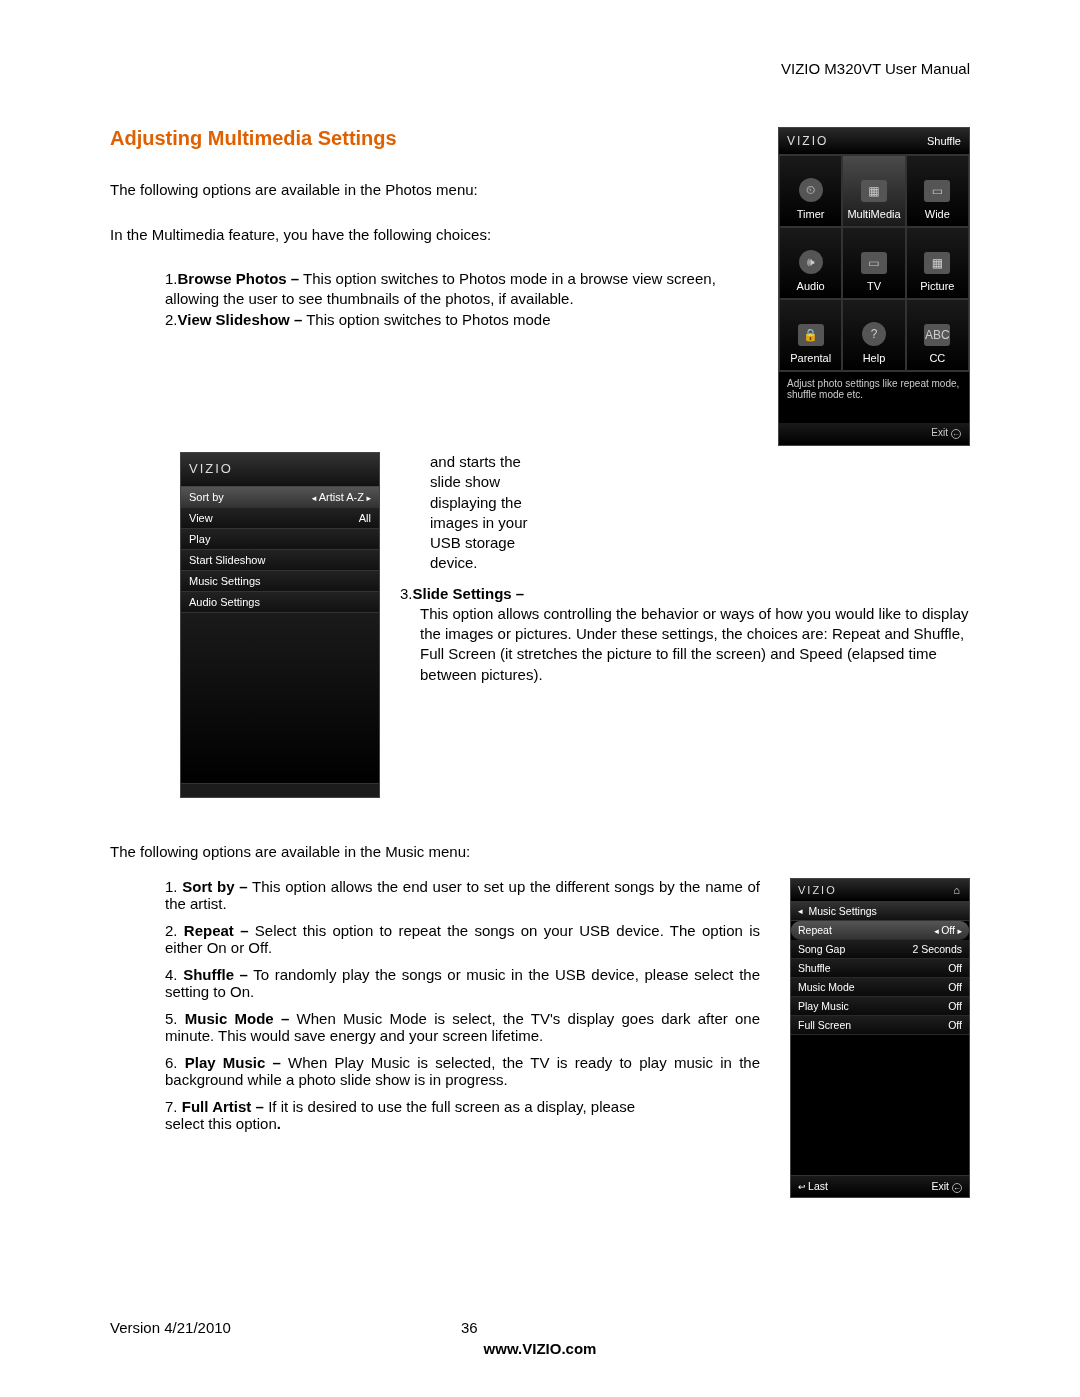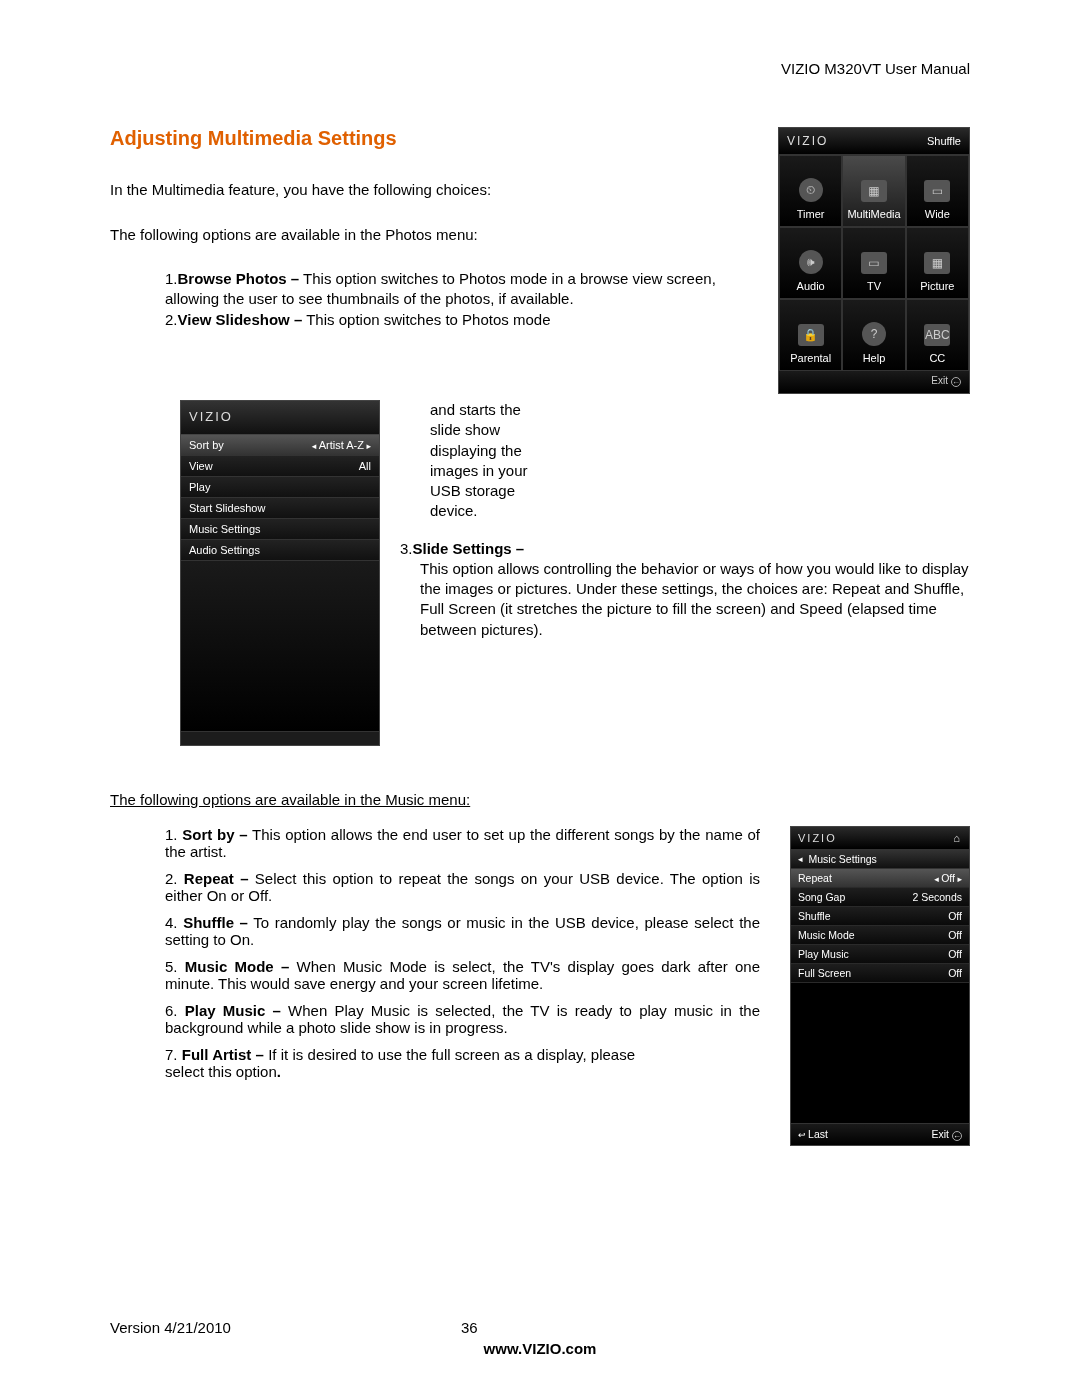--- a/index.html
+++ b/index.html
@@ -143,21 +143,21 @@
   .menu1 .spacer { height: 170px; background: linear-gradient(#1a1a1a,#000); }
   .menu1 .footer-bar { height: 14px; background:#1c1c1c; border-top:1px solid #333;}
 
   .row2-text {
     flex:1;
     font-size:15px;
     line-height:1.35;
   }
   .row2-text .seg1 { max-width: 115px; margin-left: 30px; }
 
-  .music-para { margin-top: 45px; margin-bottom: 18px; font-size:15px;text-decoration:underline;}
+  .music-para { margin-top: 45px; margin-bottom: 18px; font-size:15px;}
 
   .row3 {
     display:flex;
     gap: 30px;
     align-items:flex-start;
   }
   .music-list {
     flex:1;
     font-size:15px;
     padding-left: 55px;
@@ -196,21 +196,21 @@
     gap:6px;
     align-items:center;
   }
   .osd-music .mrow {
     display:flex;
     justify-content:space-between;
     padding:3px 7px;
     border-bottom:1px solid #2a2a2a;
     background: linear-gradient(#1e1e1e,#0a0a0a);
   }
-  .osd-music .mrow.sel { background: linear-gradient(#555,#333); }
+  .osd-music .mrow.sel { background: linear-gradient(#555,#333); border-radius: 9px; }
   .osd-music .spacer { height: 140px; background:#000; }
   .osd-music .foot {
     display:flex;
     justify-content:space-between;
     padding:4px 7px;
     background: linear-gradient(#1a1a1a,#000);
     border-top:1px solid #333;
   }
 
   .page-footer {
@@ -229,22 +229,22 @@
 </head>
 <body>
 
 <div class="page">
 
   <div class="header-right">VIZIO M320VT User Manual</div>
 
   <div class="content-row1">
     <div class="left-col">
       <div class="section-title">Adjusting Multimedia Settings</div>
+      <div class="body-text para">The following options are available in the Photos menu:</div>
       <div class="body-text para">In the Multimedia feature, you have the following choices:</div>
-      <div class="body-text para">The following options are available in the Photos menu:</div>
 
       <div class="indent-list body-text">
         <div class="item">
           <span class="num">1.</span><span class="lbl">Browse Photos –</span><span class="desc"> This option switches to Photos mode in a browse view screen, allowing the user to see thumbnails of the photos, if available.</span>
         </div>
         <div class="item">
           <span class="num">2.</span><span class="lbl">View Slideshow –</span><span class="desc"> This option switches to Photos mode</span>
         </div>
       </div>
     </div>
@@ -285,20 +285,21 @@
           </div>
         <div class="osd-cell">
             <div class="osd-icon round">?</div>
             <span>Help</span>
           </div>
         <div class="osd-cell">
             <div class="osd-icon">ABC</div>
             <span>CC</span>
           </div>
       </div>
+      <div class="osd-hint">Adjust photo settings like repeat mode, shuffle mode etc.</div>
       <div class="osd-footer">
           <span><span>Exit</span><span class="exit-icon">←</span></span>
         </div>
     </div>
   </div>
 
   <div class="row2">
     <div class="menu1">
       <div class="brand-row">VIZIO</div>
       <div class="mrow sel">
@@ -324,21 +325,21 @@
       <div class="mrow">
           <span>Audio Settings</span>
           <span></span>
         </div>
       <div class="spacer"></div>
       <div class="footer-bar"></div>
     </div>
 
     <div class="row2-text">
       <div class="seg1">and starts the slide show displaying the images in your USB storage device.</div>
-      <div style="margin-top:17px;">
+      <div style="margin-top:10px;">
         <span>3.</span><span style="font-weight:bold;">Slide Settings –</span>
       </div>
       <div style="padding-left:20px;">This option allows controlling the behavior or ways of how you would like to display the images or pictures. Under these settings, the choices are: Repeat and Shuffle, Full Screen (it stretches the picture to fill the screen) and Speed (elapsed time between pictures).</div>
     </div>
   </div>
 
   <div class="music-para">The following options are available in the Music menu:</div>
 
   <div class="row3">
     <div class="music-list">

